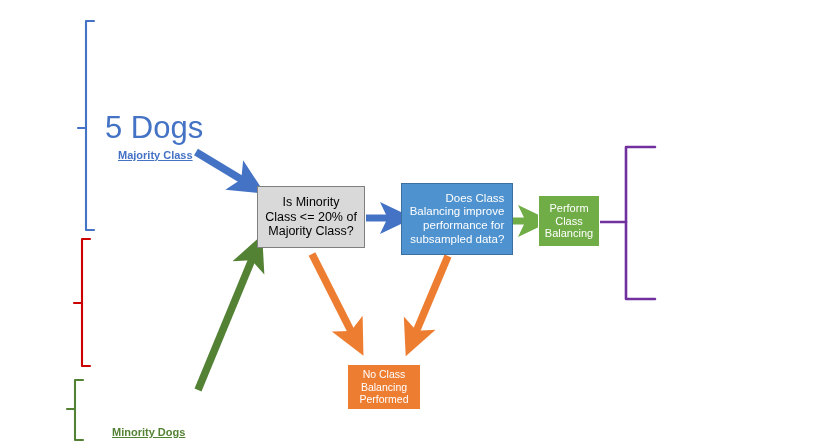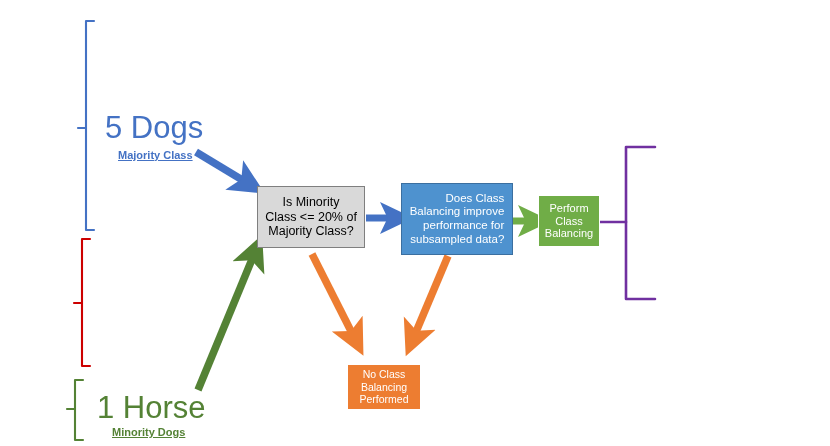--- a/index.html
+++ b/index.html
@@ -159,21 +159,20 @@
 
     <g>
       <line x1="448" y1="256" x2="413" y2="339" stroke="#ED7D31" stroke-width="7.5" stroke-linecap="butt" marker-end="url(#arrow-orange)"></line>
     </g>
   </svg>
 
   <div class="big-label" style="left:105px; top:112px; color:#4472C4;">5 Dogs</div>
   <div class="sub-label" style="left:118px; top:150px; color:#4472C4;">Majority Class</div>
 
 
-  <div class="big-label" style="left:97px; top:392px; color:#548235;">1 Horse</div>
   <div class="sub-label" style="left:112px; top:427px; color:#548235;">Minority Dogs</div>
 
   <div class="node" id="node-decision-minority">
     <span class="node-text">Is Minority
 Class &lt;= 20% of
 Majority Class?</span>
   </div>
 
   <div class="node" id="node-decision-balancing">
     <span class="node-text">Does Class

